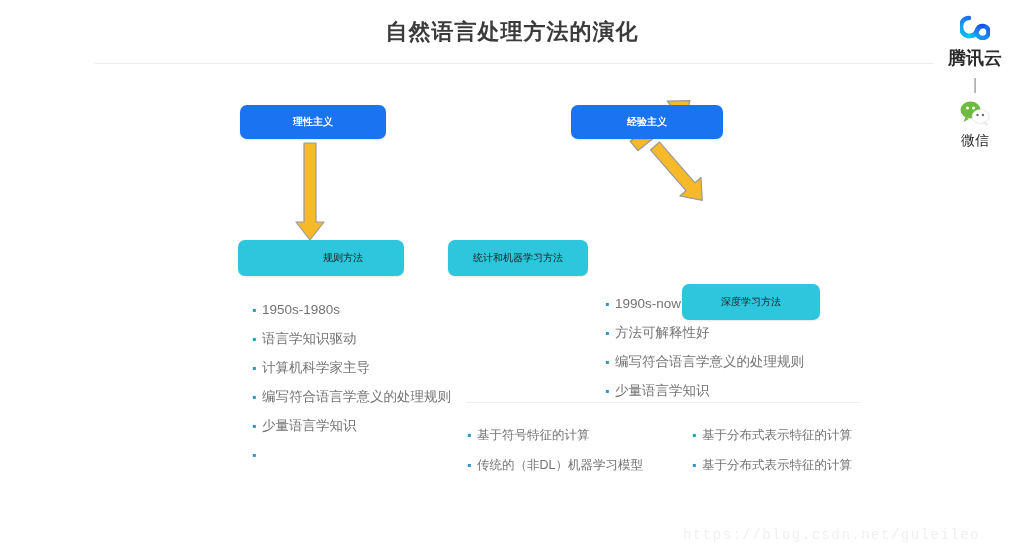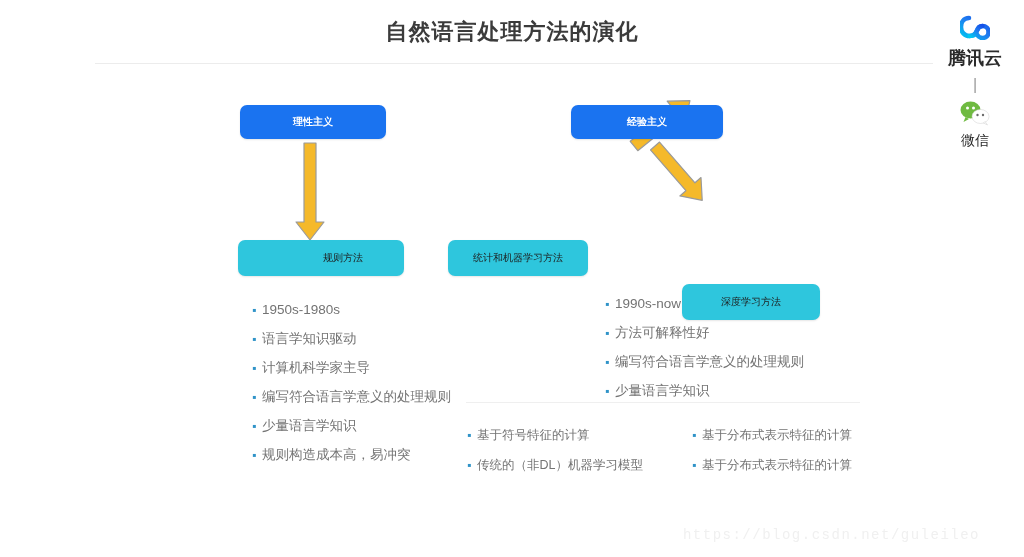--- a/index.html
+++ b/index.html
@@ -255,21 +255,20 @@
   <div class="bullet-row">
     <span class="bullet-dot">▪</span>
     <span class="bullet-text">编写符合语言学意义的处理规则</span>
   </div>
   <div class="bullet-row">
     <span class="bullet-dot">▪</span>
     <span class="bullet-text">少量语言学知识</span>
   </div>
   <div class="bullet-row">
     <span class="bullet-dot">▪</span>
-    <span class="bullet-text">规则构造成本高，易冲突</span>
   </div>
 </div>
 
 <div class="bullet-list" id="list-stat-top">
   <div class="bullet-row">
     <span class="bullet-dot">▪</span>
     <span class="bullet-text">1990s-now</span>
   </div>
   <div class="bullet-row">
     <span class="bullet-dot">▪</span>

